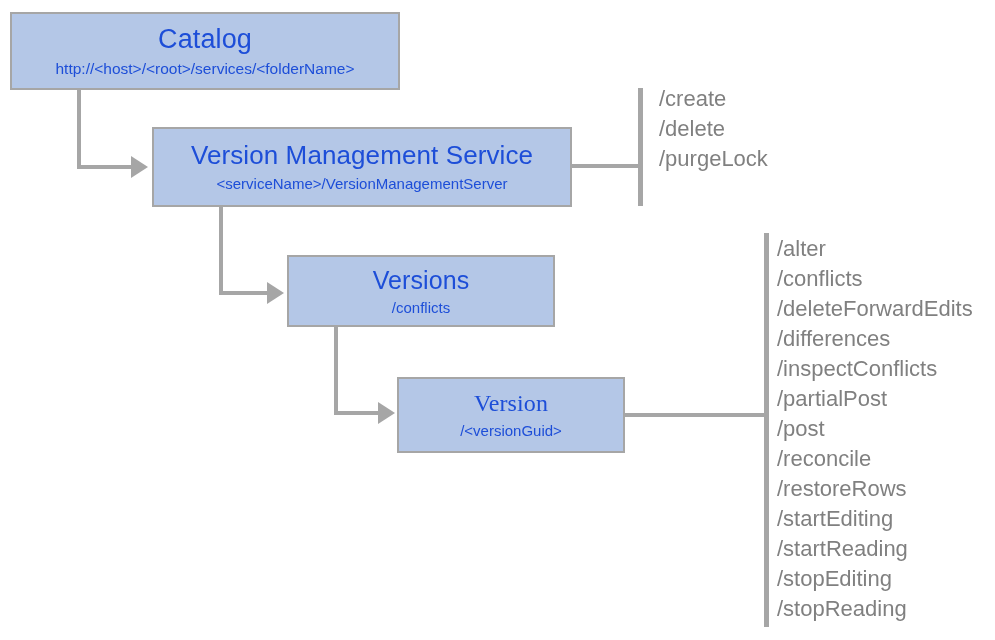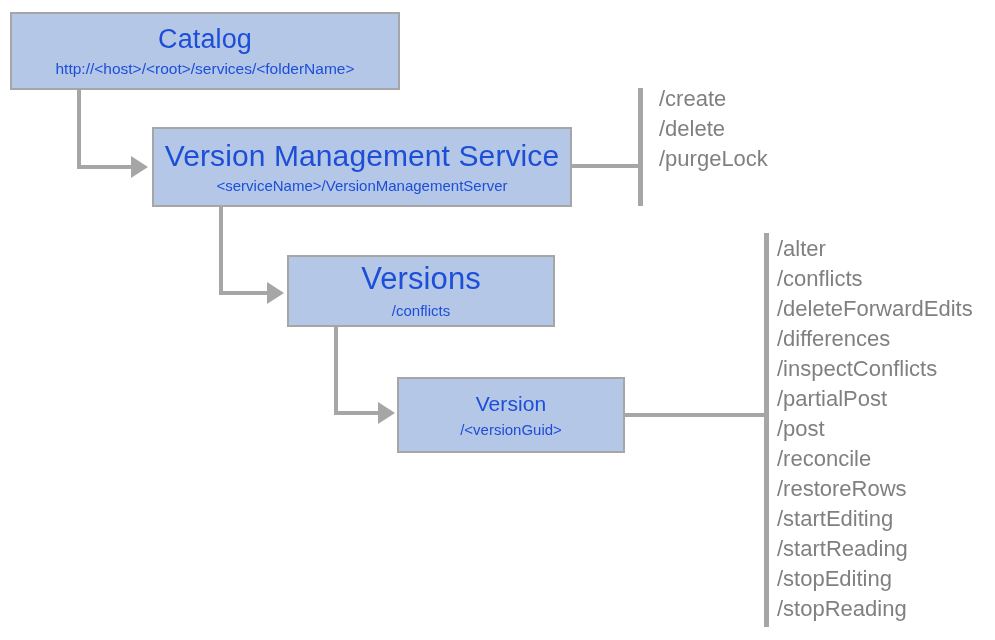--- a/index.html
+++ b/index.html
@@ -45,29 +45,29 @@
     font-weight: 400;
     margin-top: 7px;
     white-space: nowrap;
   }
 
   #node-catalog   { left: 10px;  top: 12px;  width: 390px; height: 78px; }
   #node-catalog .title { font-size: 27px; }
   #node-catalog .subtitle { font-size: 15.5px; }
 
   #node-vms       { left: 152px; top: 127px; width: 420px; height: 80px; }
-  #node-vms .title { font-size: 30px; }
+  #node-vms .title { font-size: 26px; }
   #node-vms .subtitle { font-size: 15px; }
 
   #node-versions  { left: 287px; top: 255px; width: 268px; height: 72px; }
-  #node-versions .title { font-size: 31px; }
+  #node-versions .title { font-size: 25px; }
   #node-versions .subtitle { font-size: 15px; }
 
   #node-version   { left: 397px; top: 377px; width: 228px; height: 76px; }
-  #node-version .title { font-size: 21px; }
+  #node-version .title { font-size: 24px; font-family: Liberation Serif, serif; }
   #node-version .subtitle { font-size: 15px; }
 
   
   .seg {
     position: absolute;
     background: #a6a6a6;
   }
   .seg-v { width: 4px; }
   .seg-h { height: 4px; }
 

